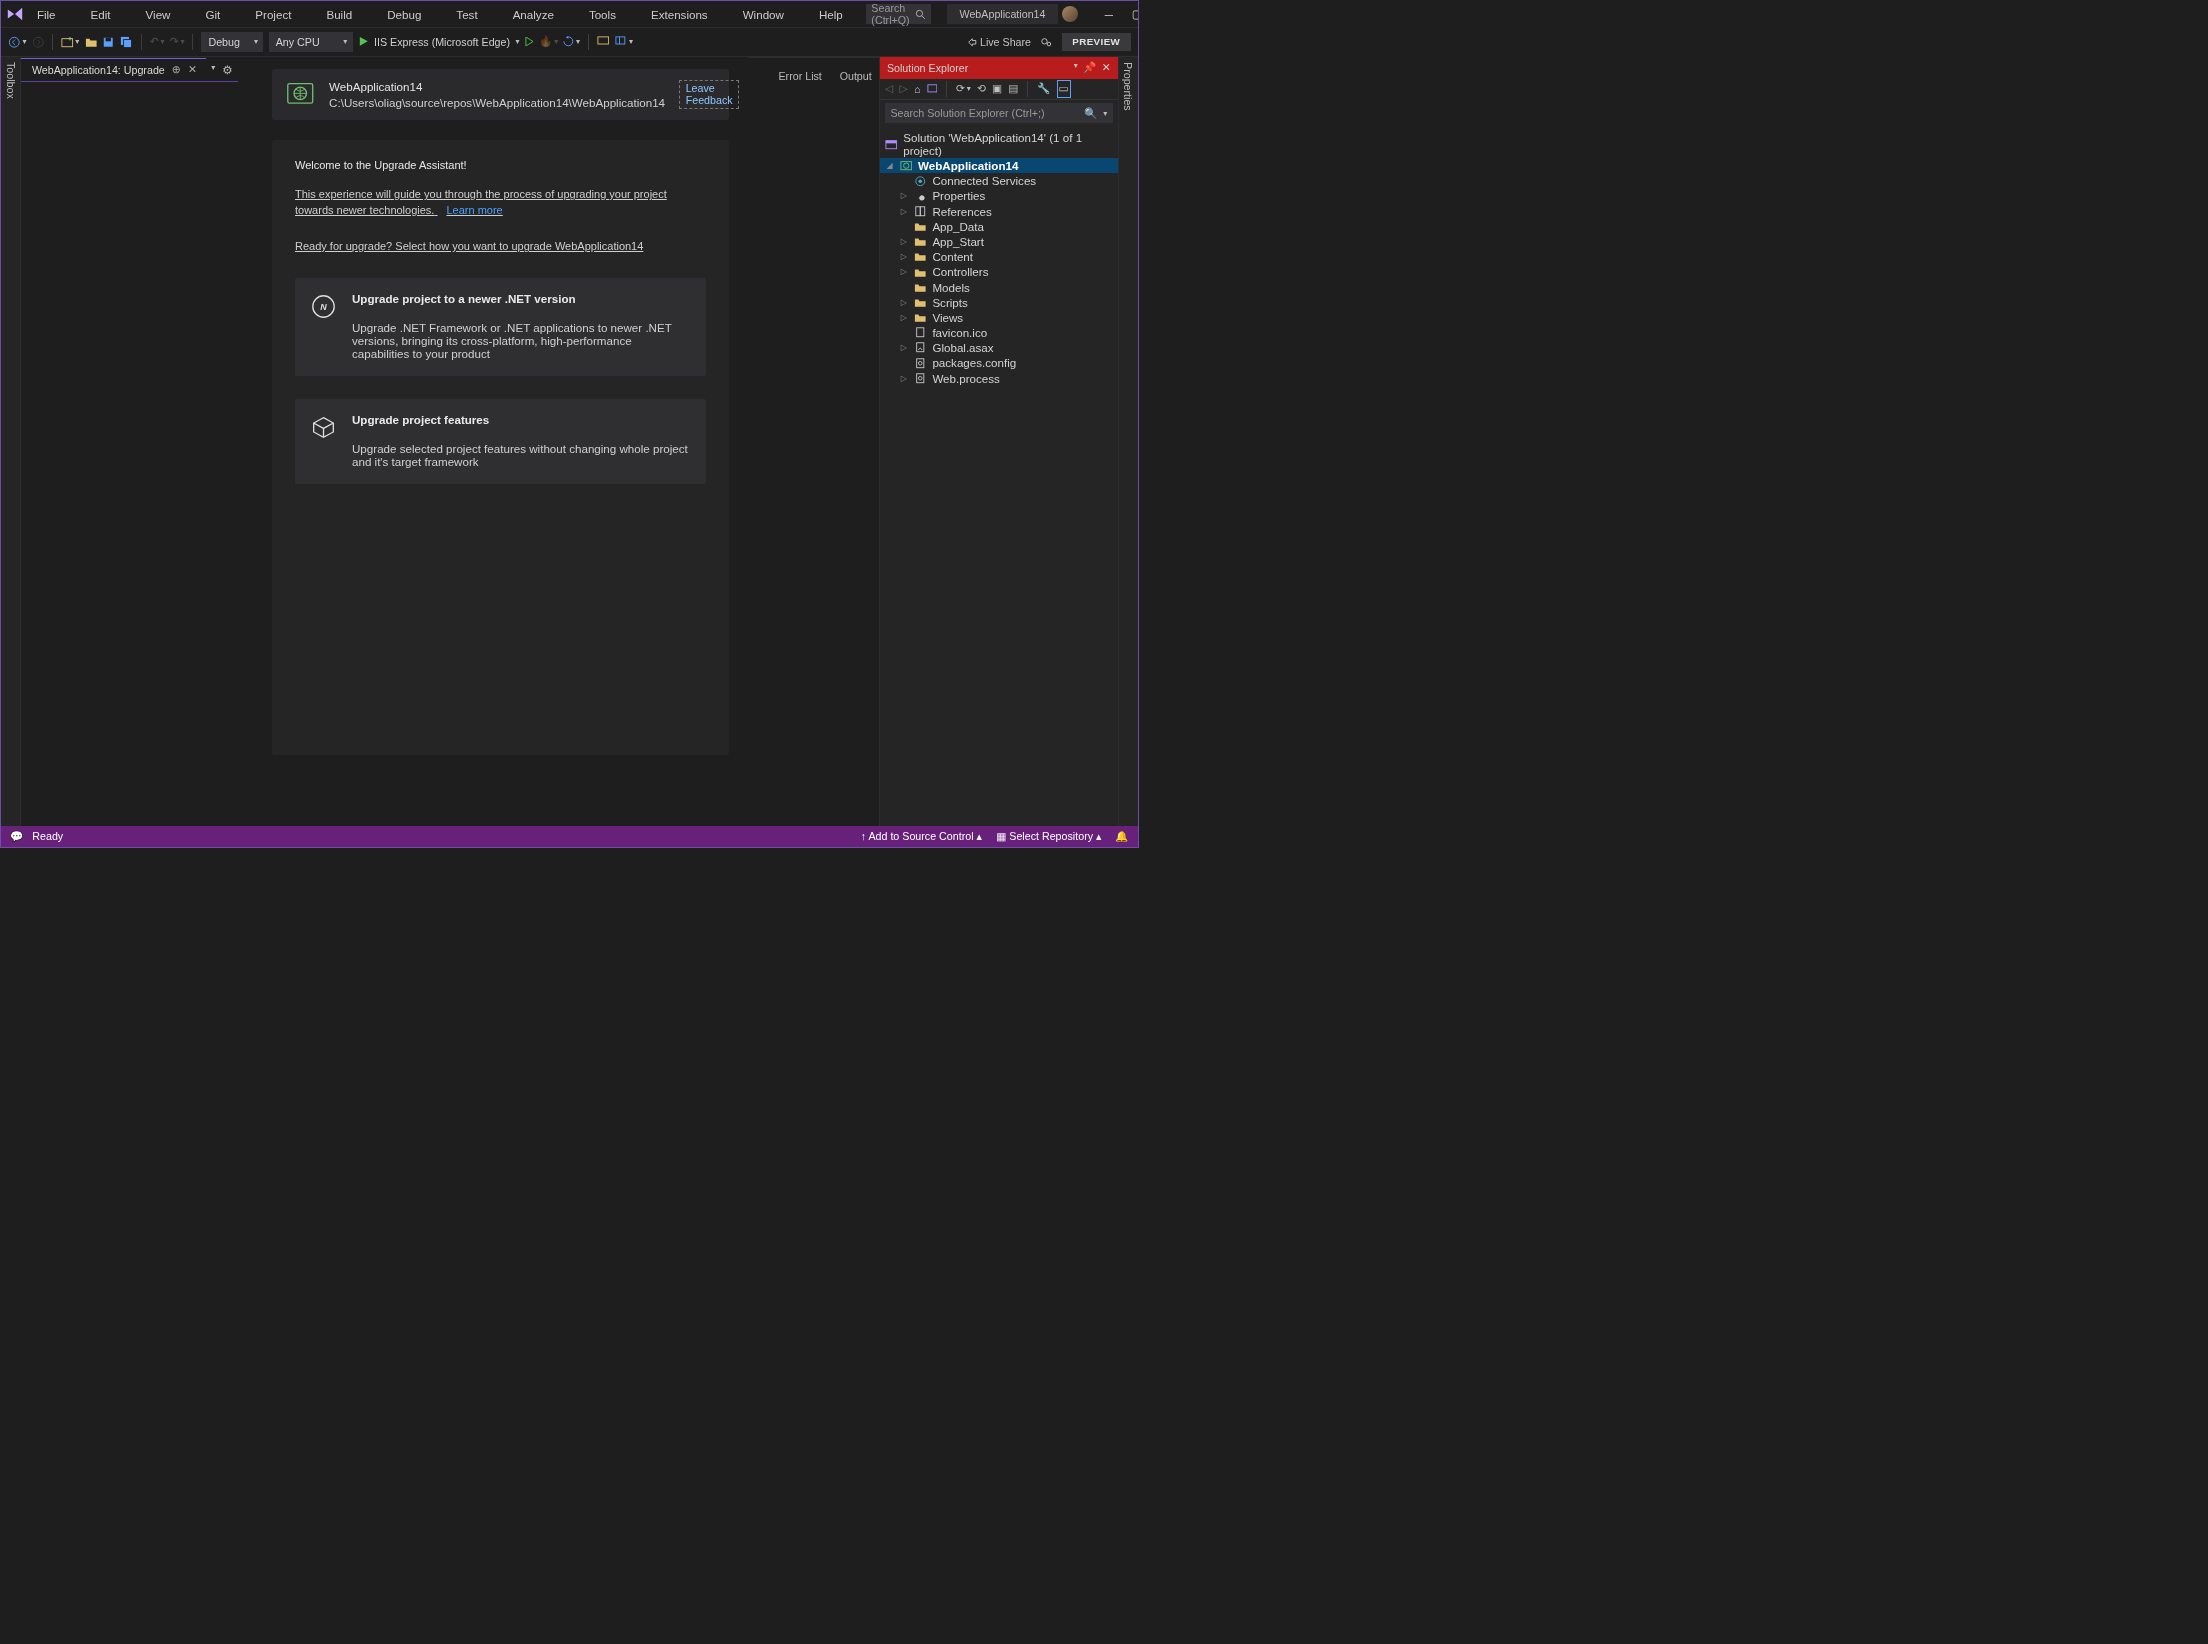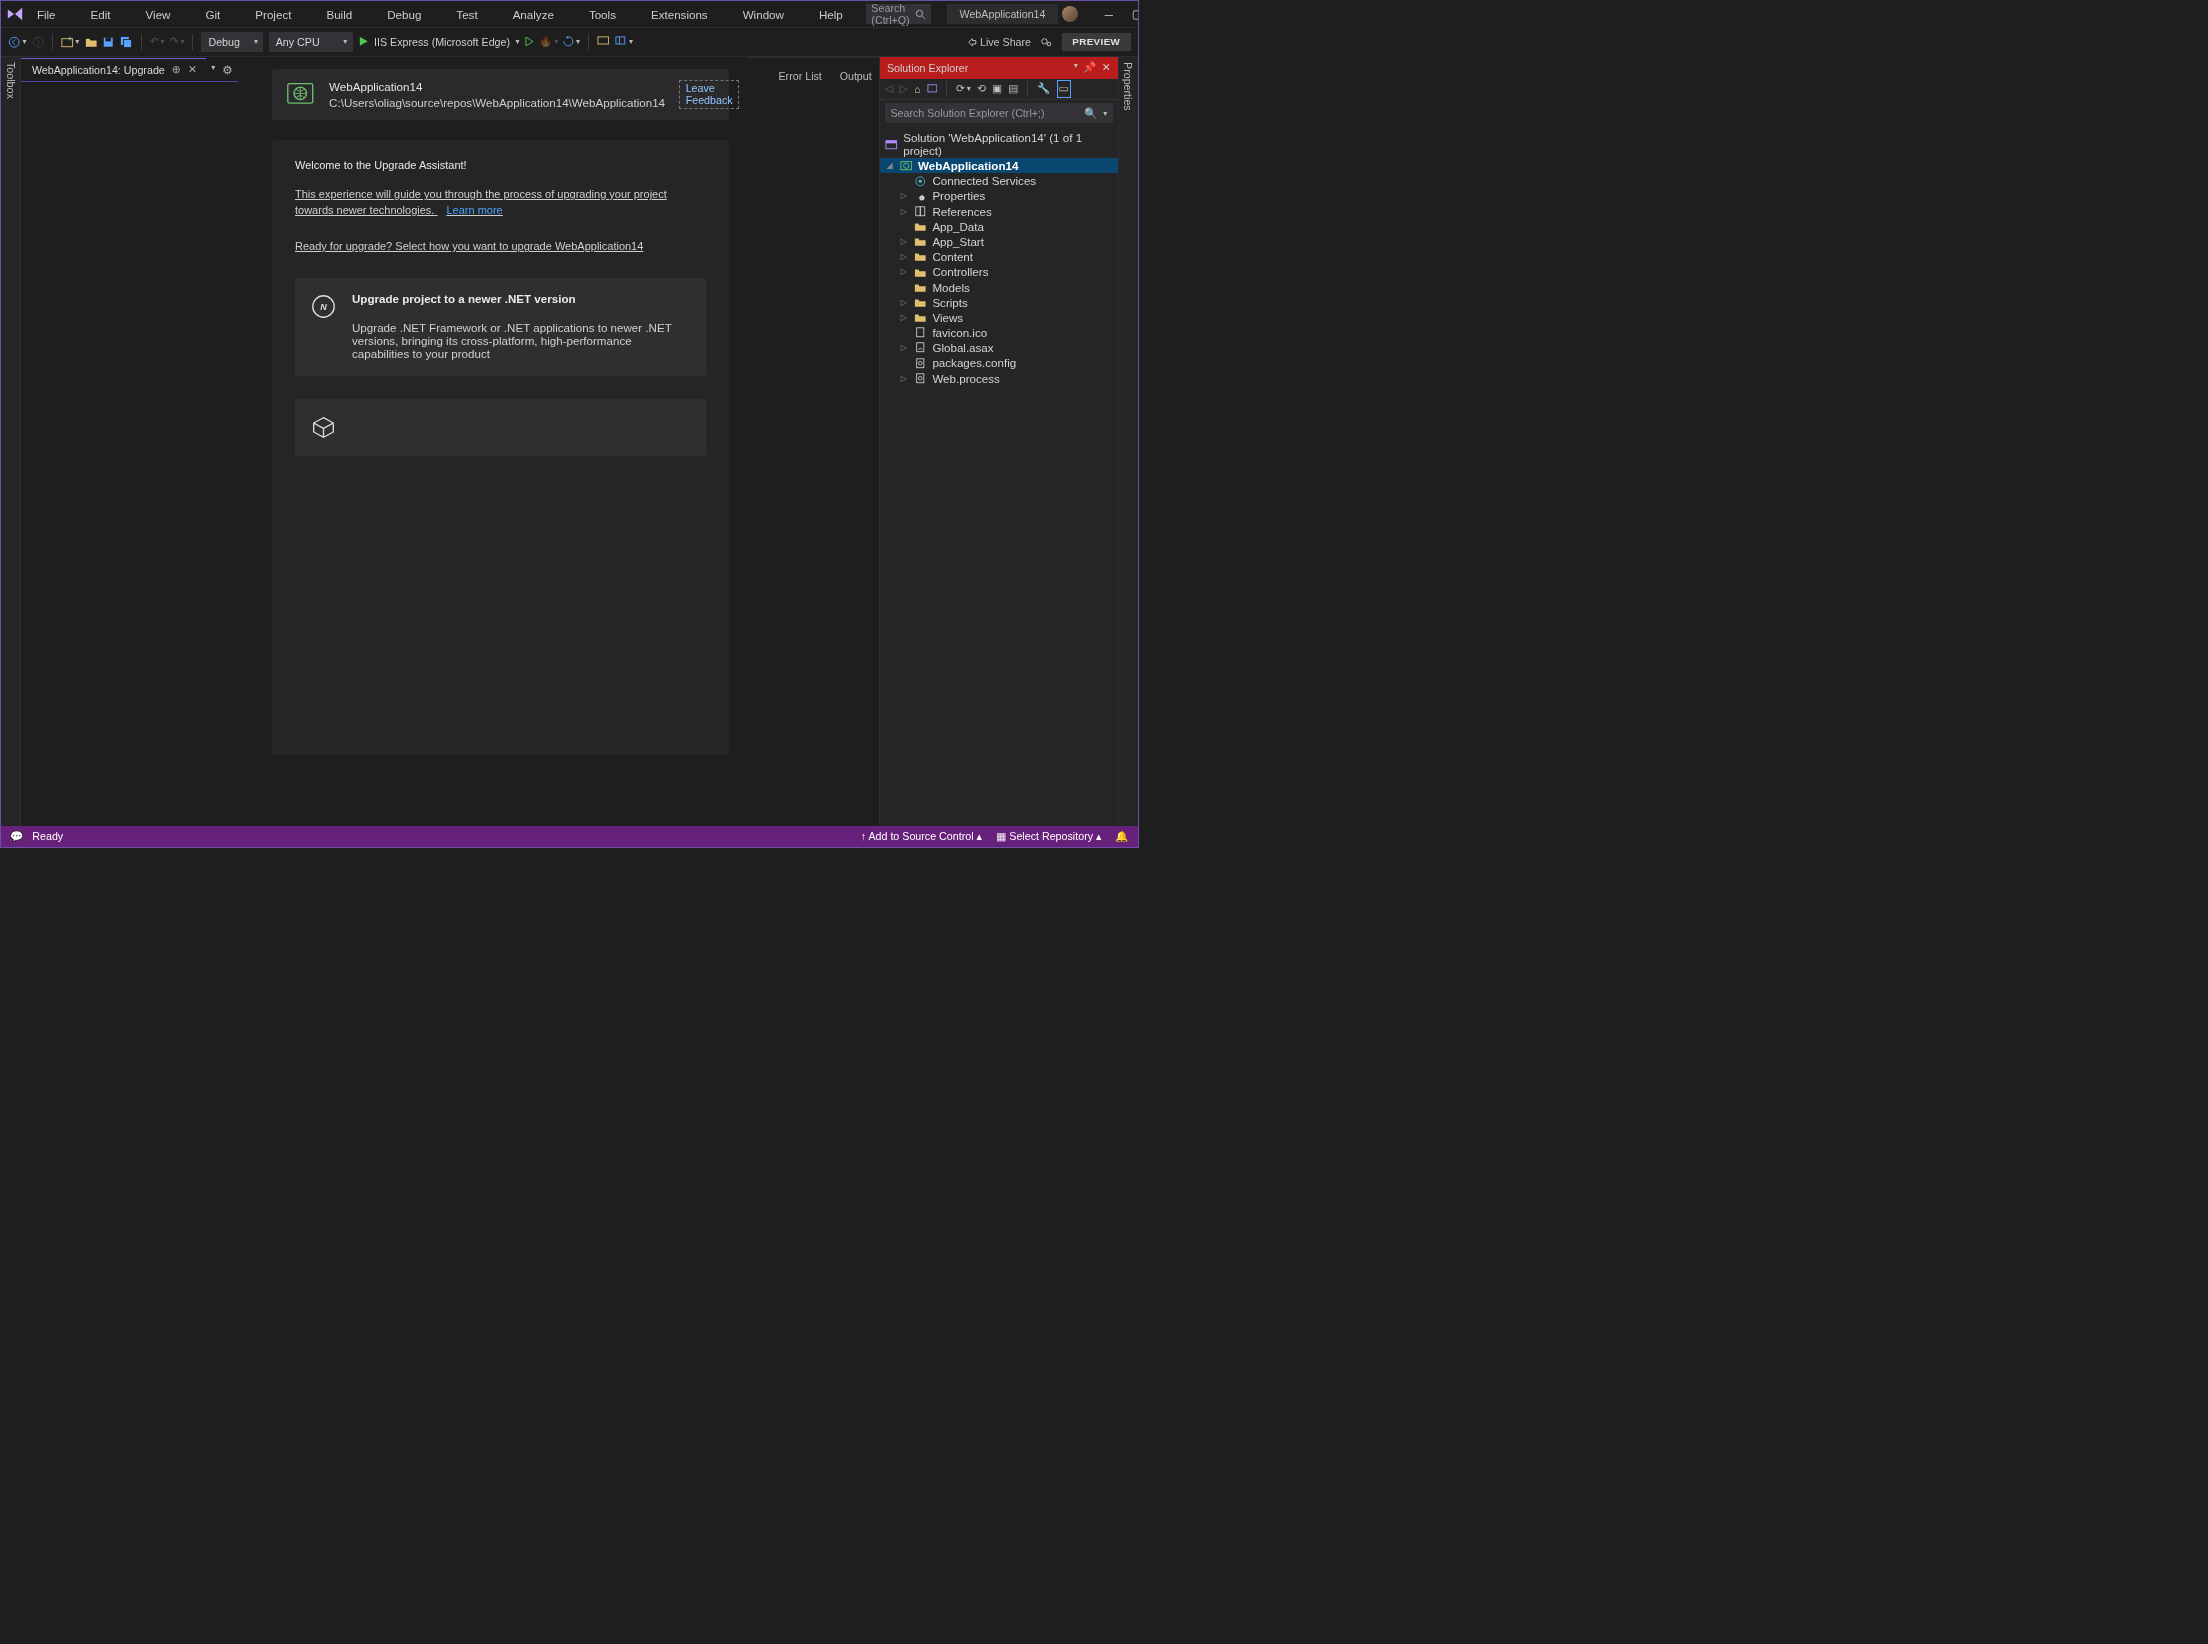--- a/index.html
+++ b/index.html
@@ -387,20 +387,24 @@
             <div class="opt-desc">Upgrade .NET Framework or .NET applications to newer .NET versions, bringing its cross-platform, high-performance capabilities to your product</div>
           </div>
         </div>
 
         <div class="option-card">
           <div class="opt-icon">
             <svg width="25" height="25" viewBox="0 0 28 28">
                 <path d="M14 3 L25 9 L25 19 L14 25 L3 19 L3 9 Z M3 9 L14 15 L25 9 M14 15 L14 25" stroke="#ddd" fill="none" stroke-width="1.5"></path>
               </svg>
           </div>
+          <div class="opt-body">
+            <div class="opt-title">Upgrade project features</div>
+            <div class="opt-desc">Upgrade selected project features without changing whole project and it's target framework</div>
+          </div>
         </div>
       </div>
     </div>
 
     <div class="bottom-tabs">
       <div class="btab">Error List</div>
       <div class="btab">Output</div>
     </div>
   </div>
 

